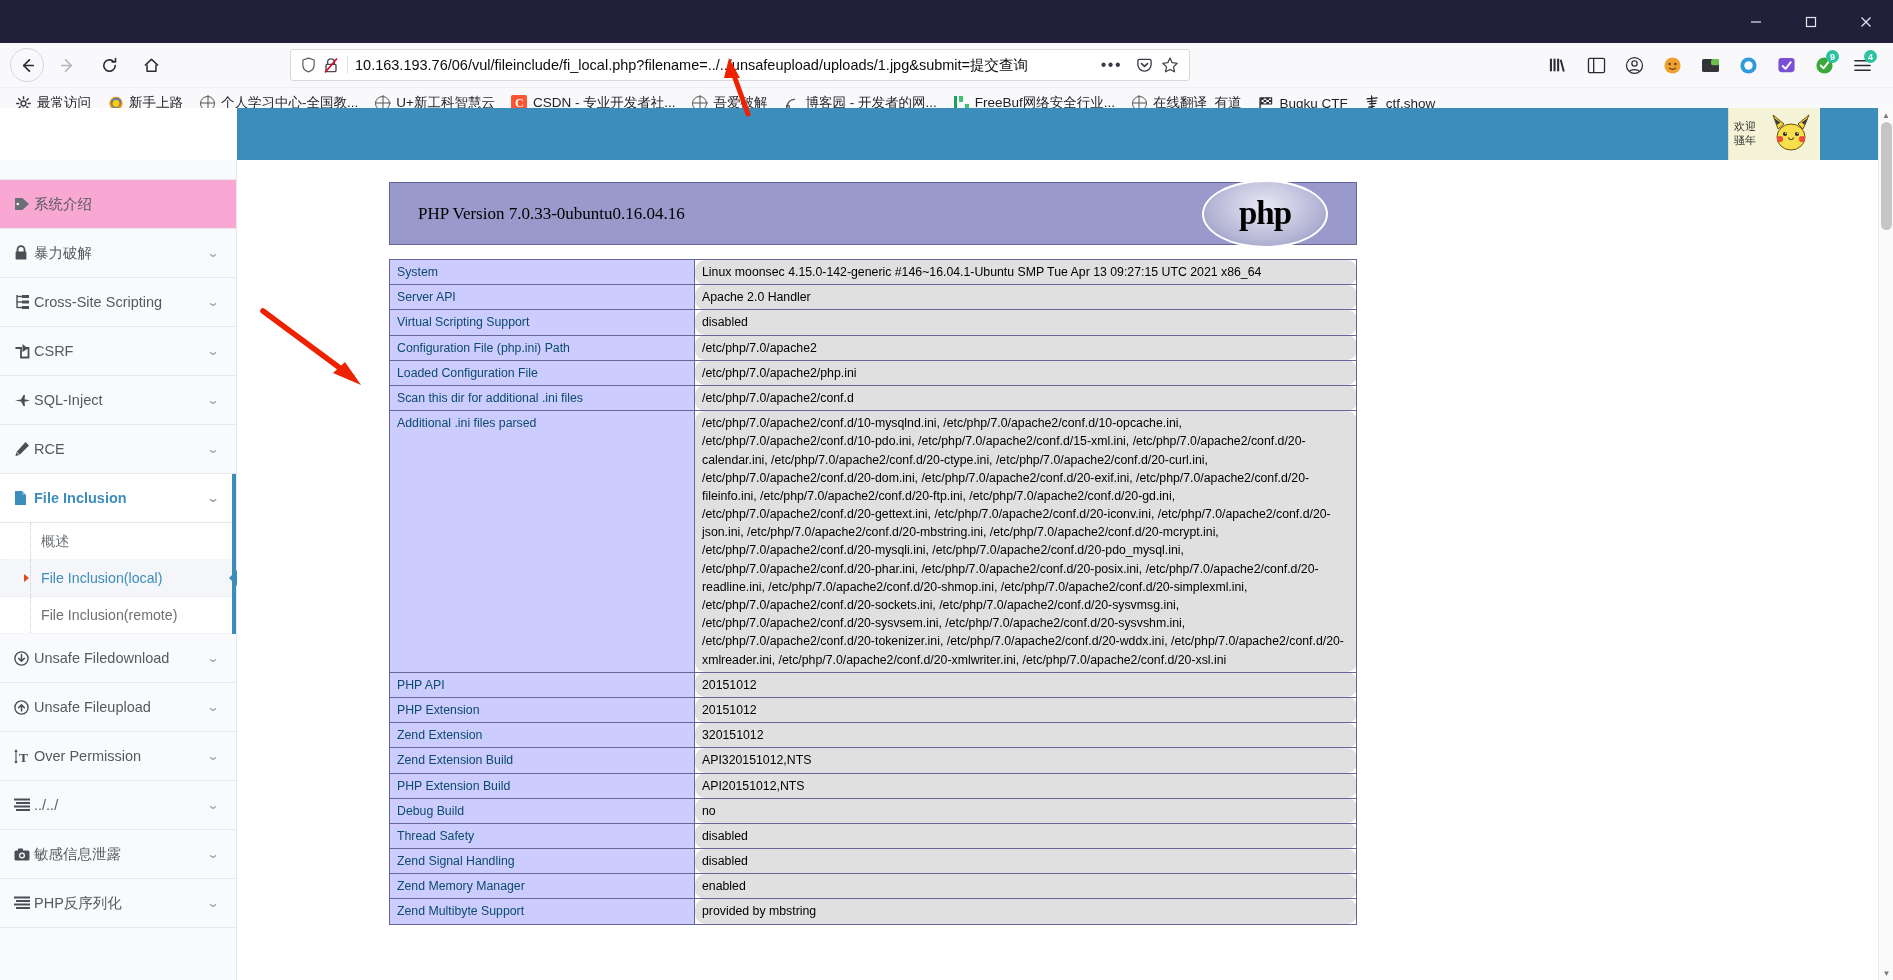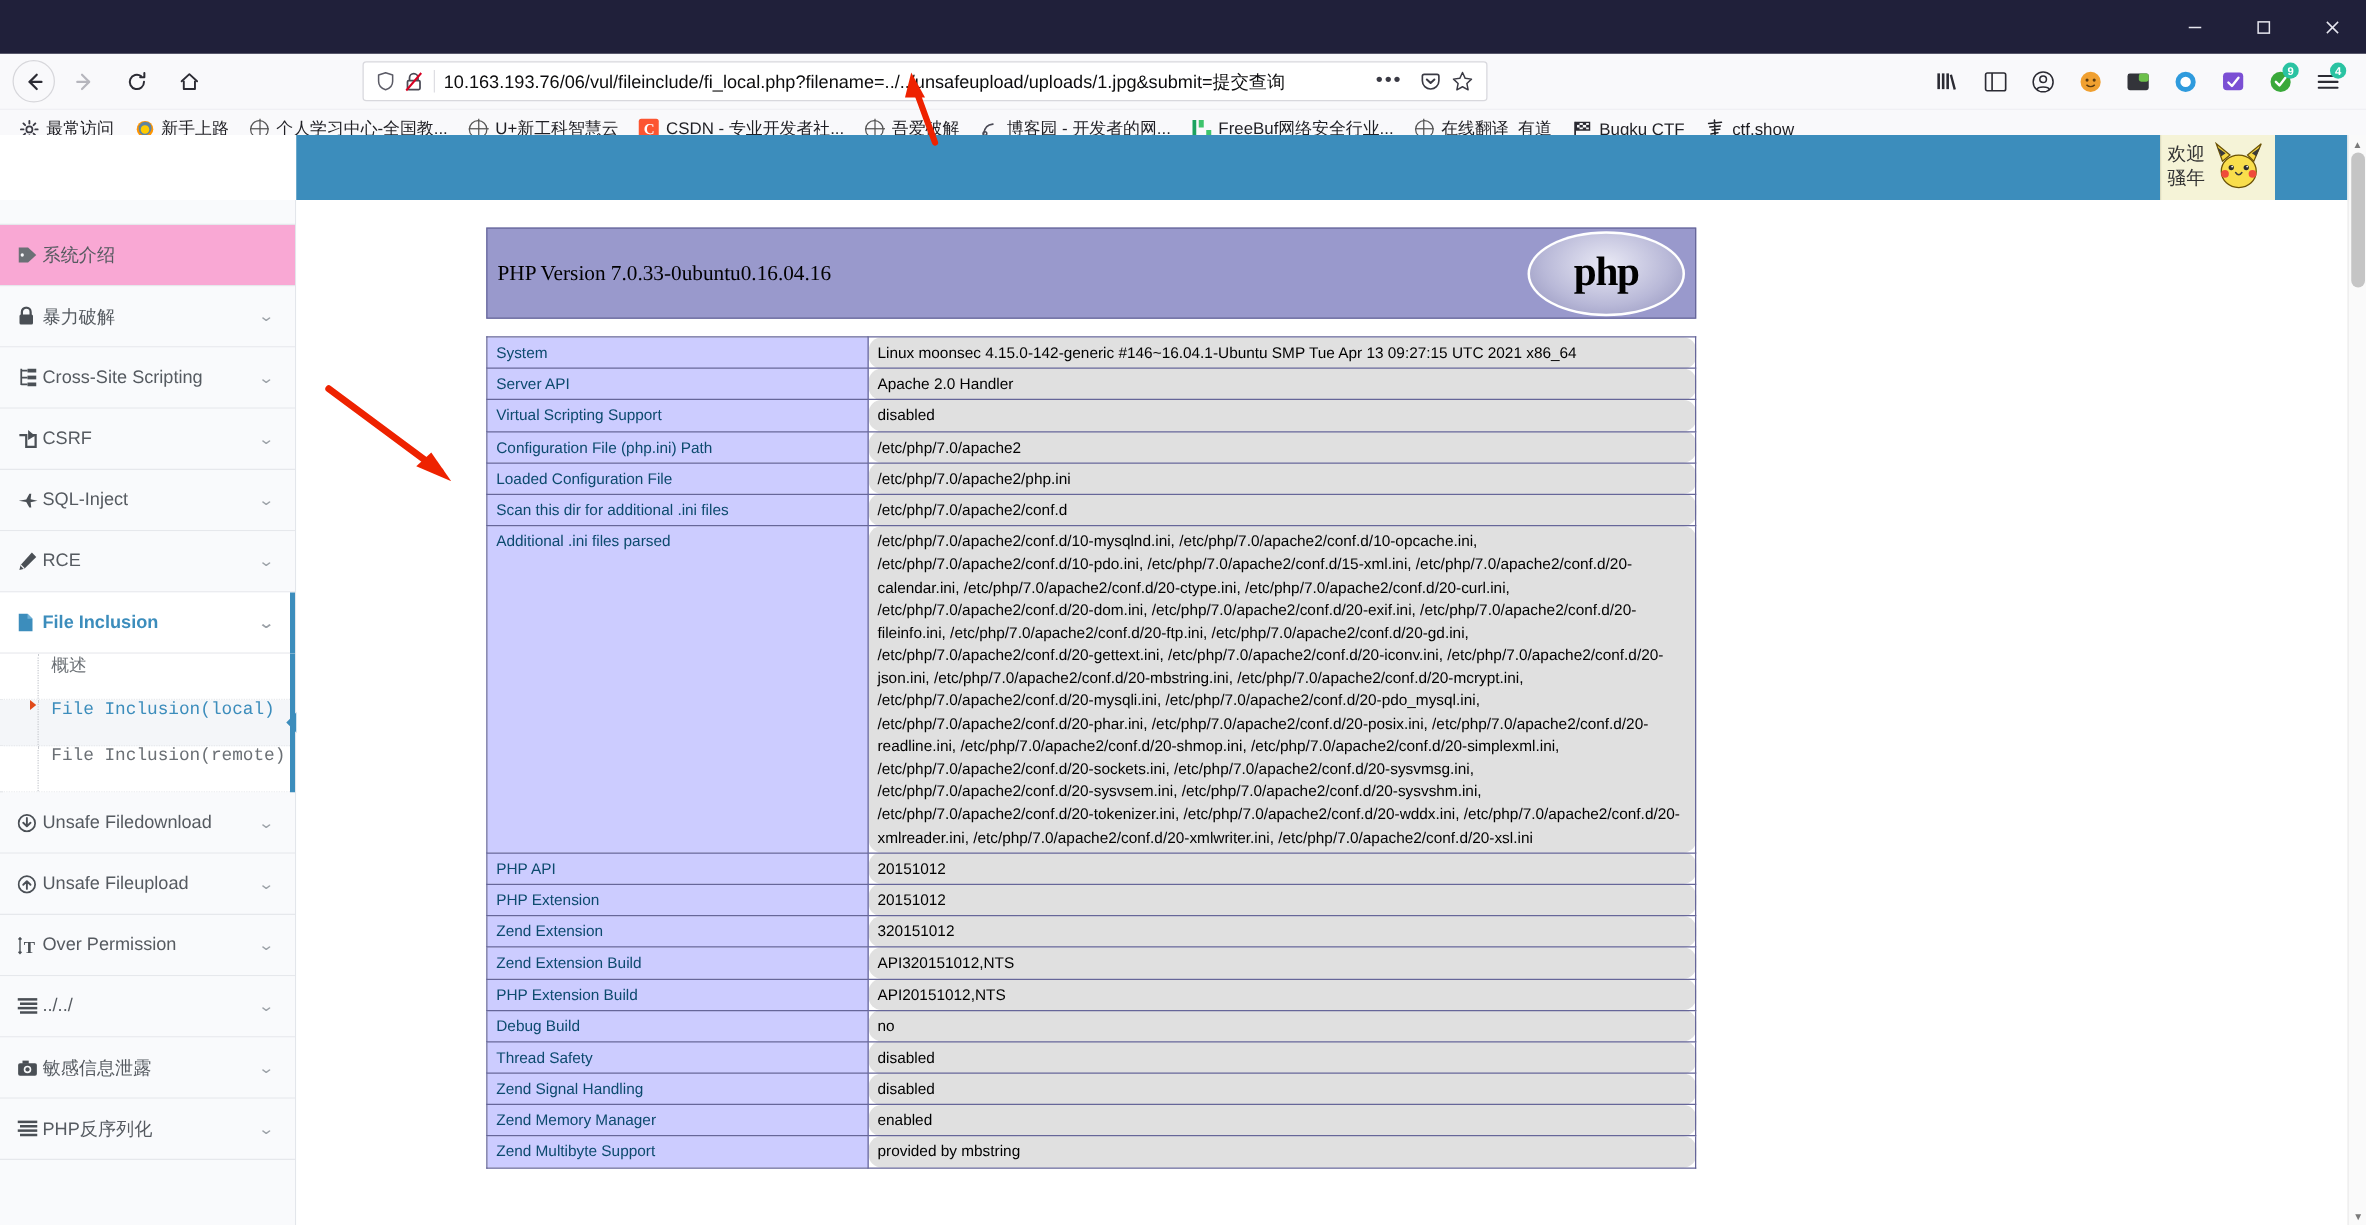--- a/index.html
+++ b/index.html
@@ -130,21 +130,21 @@
   .page { position: relative; width: 1878px; height: 872px; background:#fff; }
 
   .topbar { display: flex; height: 52px; }
   .topbar-left { width: 237px; background:#fff; }
   .topbar-right { flex: 1; background: #3c8dbc; position: relative; }
   .pika {
     position: absolute; right: 58px; top: 0;
     width: 92px; height: 52px; background: #f5f3d7;
     display: flex; align-items: center; border-left: 1px solid #dedcc0;
   }
-  .pika-txt { font-size: 15px; color: #333; line-height: 1.25; padding-left: 5px; width: 40px;}
+  .pika-txt { font-size: 11px; color: #333; line-height: 1.25; padding-left: 5px; width: 40px;}
   .pika-img { width: 44px; height: 44px; position: relative; }
 
   .body-wrap { display: flex; height: 820px; }
 
   
   .sidebar {
     width: 237px; background: #f9fafc;
     border-right: 1px solid #e3e6eb;
     font-size: 14.5px;
   }
@@ -160,23 +160,23 @@
     content:""; position:absolute; right:0; top:0; bottom:-1px; width:4px; background:#3c8dbc;
   }
   .side-ico { width: 20px; display:flex; align-items:center; font-size: 15px; color:#555a60; flex:none;}
   .side-item.active .side-ico { color:#3c8dbc; }
   .side-label { flex: 1; white-space: nowrap; overflow:hidden; }
   .chev { font-size: 12px; color: #9aa0a6; transform: scaleX(1.35); }
 
   .submenu { background: #fff; position:relative; }
   .submenu::after{content:"";position:absolute;right:0;top:0;bottom:0;width:4px;background:#3c8dbc;}
   .sub-item {
-    height: 37px; display: flex; align-items: flex-start;
+    height: 37px; display: flex; align-items: center;
     padding-left: 41px; color: #6b7075; font-size: 14.2px;
-    border-bottom: 1px dotted #e8eaed; cursor: pointer; position: relative; font-family: Liberation Mono, monospace;
+    border-bottom: 1px dotted #e8eaed; cursor: pointer; position: relative;
   }
   .sub-item::before {
     content:""; position:absolute; left:30px; top:0; bottom:0; width:0; border-left:1px dotted #c9ccd1;
   }
   .sub-item.sel { background:#f4f6f9; color:#3c8dbc; }
   .sub-bullet {
     position:absolute; left: 24px; width:0;height:0;
     border-left:5px solid #e04a1a; border-top:4px solid transparent; border-bottom:4px solid transparent;
   }
   .sub-item.sel::after{
@@ -185,22 +185,22 @@
   }
 
   
   .main {
     flex: 1; background: #fff; padding: 22px 0 0 152px;
     position: relative; overflow: hidden;
   }
   .phpinfo { width: 968px; }
   .php-head {
     background: #9999cc; border: 1px solid #666699;
-    height: 73px; display: flex; align-items: center; justify-content: space-between;
-    padding: 0 8px; margin-bottom: 14px;
+    height: 63px; display: flex; align-items: center; justify-content: space-between;
+    padding: 0 28px; margin-bottom: 14px;
   }
   .php-ver { font-size: 17px; color: #000; font-family: "Liberation Serif", serif; }
   .php-logo {
     width: 126px; height: 68px; background: #fff;
     border-radius: 50%/50%; display:flex; align-items:center; justify-content:center;
     position: relative;
   }
   .php-logo-inner {
     width: 122px; height: 64px; border-radius: 50%;
     background: radial-gradient(ellipse at 50% 38%, #e9e9f5 0%, #b9b9d8 58%, #8f8fba 100%);

